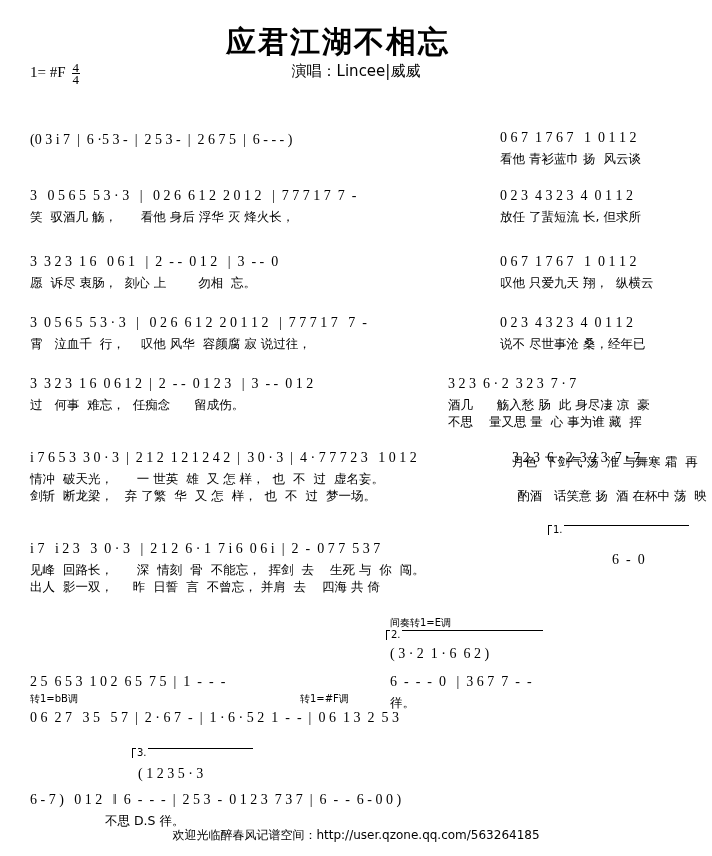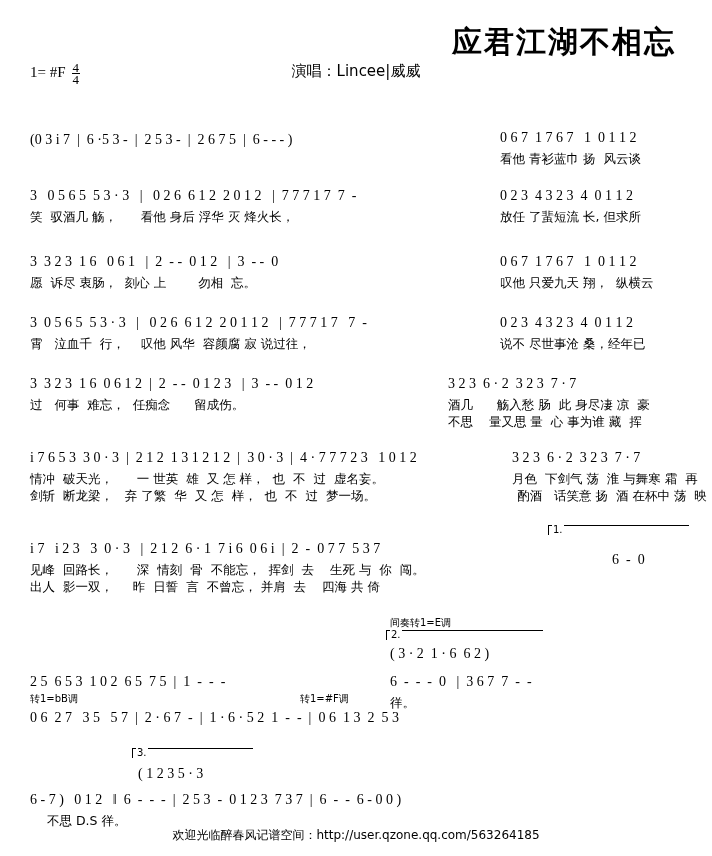--- a/index.html
+++ b/index.html
@@ -18,21 +18,21 @@
   .sheet {
     position: relative;
     width: 712px;
     height: 856px;
   }
   .title {
     position: absolute;
     top: 22px;
     left: 0;
     width: 676px;
-    text-align: right;
+    text-align: center;
     font-size: 30px;
     font-weight: bold;
     letter-spacing: 2px;
     font-family: Liberation Sans, sans-serif;
   }
   .singer {
     position: absolute;
     top: 62px;
     left: 0;
     width: 712px;
@@ -167,24 +167,24 @@
 
   <div class="system" style="top:372px;">
     <div class="notes">3  3 2 3  1 6  0 6 1 2  |  2  - -  0 1 2 3   |  3  - -  0 1 2</div>
     <div class="notes" style="padding-left:448px; margin-top:-24px;">3 2 3  6 · 2  3 2 3  7 · 7</div>
     <div class="lyr">过   何事  难忘，  任痴念      留成伤。</div>
     <div class="lyr" style="padding-left:448px; margin-top:-17px;">酒几      觞入愁 肠  此 身尽凄 凉  豪</div>
     <div class="lyr" style="padding-left:448px;">不思    量又思 量  心 事为谁 藏  挥</div>
   </div>
 
   <div class="system" style="top:446px;">
-    <div class="notes">i 7 6 5 3  3 0 · 3  |  2 1 2  1 3 1 2 1 2  |  3 0 · 3  |  4 · 7 7 7 2 3   1 0 1 2</div>
+    <div class="notes">i 7 6 5 3  3 0 · 3  |  2 1 2  1 2 1 2 4 2  |  3 0 · 3  |  4 · 7 7 7 2 3   1 0 1 2</div>
     <div class="notes" style="padding-left:512px; margin-top:-24px;">3 2 3  6 · 2  3 2 3  7 · 7</div>
+    <div class="lyr" style="padding-left:512px; margin-top:-17px;">月色  下剑气 荡  淮 与舞寒 霜  再</div>
     <div class="lyr">情冲  破天光，      一 世英  雄  又 怎 样，  也  不  过  虚名妄。</div>
-    <div class="lyr" style="padding-left:512px; margin-top:-17px;">月色  下剑气 荡  淮 与舞寒 霜  再</div>
     <div class="lyr">剑斩  断龙梁，   弃 了繁  华  又 怎  样，  也  不  过  梦一场。</div>
     <div class="lyr" style="padding-left:512px; margin-top:-17px;text-align:center;">酌酒   话笑意 扬  酒 在杯中 荡  映</div>
   </div>
 
   <div class="system" style="top:537px;">
     <div class="bracket" style="left:548px; top:-12px; width:140px;">
         <span class="lbl">1.</span>
       </div>
     <div class="notes">i 7   i 2 3   3  0 · 3   |  2 1 2  6 · 1  7 i 6  0 6 i  |  2  -  0 7 7  5 3 7</div>
     <div class="lyr">见峰  回路长，      深  情刻  骨  不能忘，  挥剑  去    生死 与  你  闯。</div>
@@ -211,17 +211,17 @@
     <div class="marker" style="left:300px; top:-14px;">转1=#F调</div>
     <div class="notes">0 6  2 7   3 5   5 7  |  2 · 6 7  -  |  1 · 6 · 5 2  1  -  -  |  0 6  1 3  2  5 3</div>
   </div>
 
   <div class="system" style="top:762px;">
     <div class="bracket" style="left:132px; top:-14px; width:120px;">
         <span class="lbl">3.</span>
       </div>
     <div class="notes" style="padding-left:138px;">( 1 2 3 5 · 3</div>
     <div class="notes" style="margin-top:2px;">6 - 7 )   0 1 2   ‖  6  -  -  -  |  2 5 3  -  0 1 2 3  7 3 7  |  6  -  -  6 - 0 0 )</div>
-    <div class="lyr" style="padding-left:47px;">不思 D.S 徉。</div>
+    <div class="lyr" style="padding-left:105px;">不思 D.S 徉。</div>
   </div>
 
   <div class="footer">欢迎光临醉春风记谱空间：http://user.qzone.qq.com/563264185</div>
 </div>
 
 </body></html>

